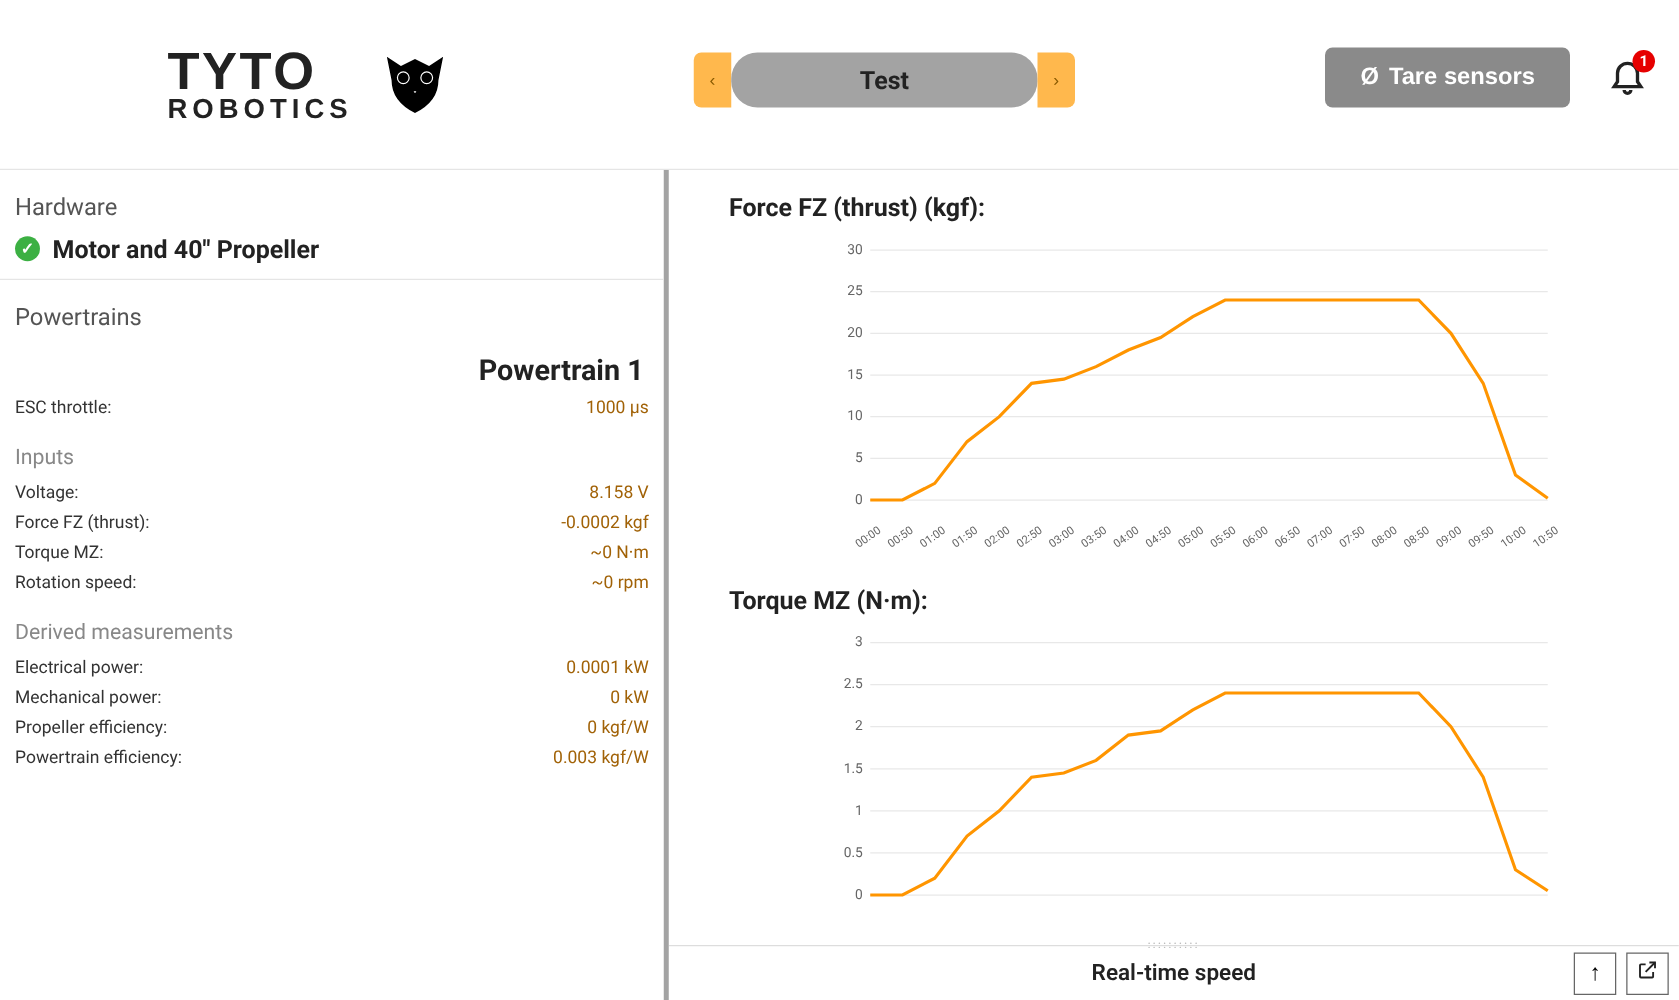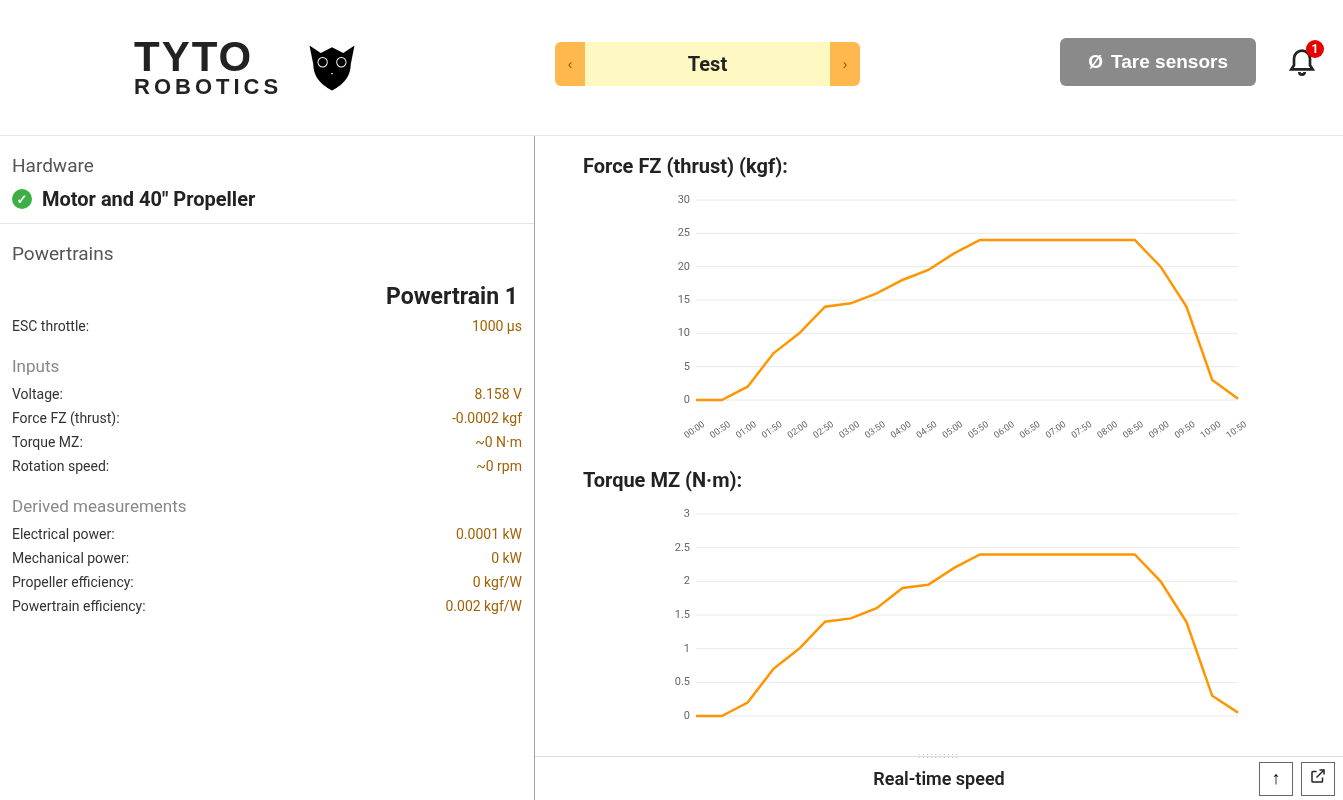--- a/index.html
+++ b/index.html
@@ -61,27 +61,28 @@
     justify-content: center;
     cursor: pointer;
     font-size: 14px;
     color: #8a5a00;
   }
   .carousel-left { border-radius: 6px 0 0 6px; }
   .carousel-right { border-radius: 0 6px 6px 0; }
   .carousel-main {
     width: 245px;
     height: 44px;
-    background: #fef9c3;
+    background: #a3a3a3;
     display: flex;
     align-items: center;
     justify-content: center;
     font-size: 20px;
     font-weight: 700;
     color: #222;
+    border-radius: 21px;
   }
   .header-right {
     position: absolute;
     right: 25px;
     top: 38px;
     display: flex;
     align-items: center;
     gap: 30px;
   }
   .tare-btn {
@@ -118,21 +119,21 @@
     justify-content: center;
   }
   
   .main {
     display: flex;
     height: calc(800px - 135px);
     border-top: 1px solid #e5e5e5;
   }
   .sidebar {
     width: 535px;
-    border-right: 1px solid #a3a3a3;
+    border-right: 4px solid #a3a3a3;
     overflow-y: auto;
     padding: 0;
   }
   .side-section {
     padding: 18px 12px 12px 12px;
     border-bottom: 1px solid #e5e5e5;
   }
   .side-section.noborder { border-bottom: none; }
   .sec-title {
     font-size: 19px;
@@ -368,21 +369,21 @@
           <div class="kv-row">
             <span class="k">Mechanical power:</span>
             <span class="v">0 kW</span>
           </div>
           <div class="kv-row">
             <span class="k">Propeller efficiency:</span>
             <span class="v">0 kgf/W</span>
           </div>
           <div class="kv-row">
             <span class="k">Powertrain efficiency:</span>
-            <span class="v">0.002 kgf/W</span>
+            <span class="v">0.003 kgf/W</span>
           </div>
         </div>
     </div>
   </div>
 
   <div class="content">
     <div class="charts-scroll">
       <div id="charts-container">
           <div class="chart-block">
             <div class="chart-title">Force FZ (thrust) (kgf):</div>

